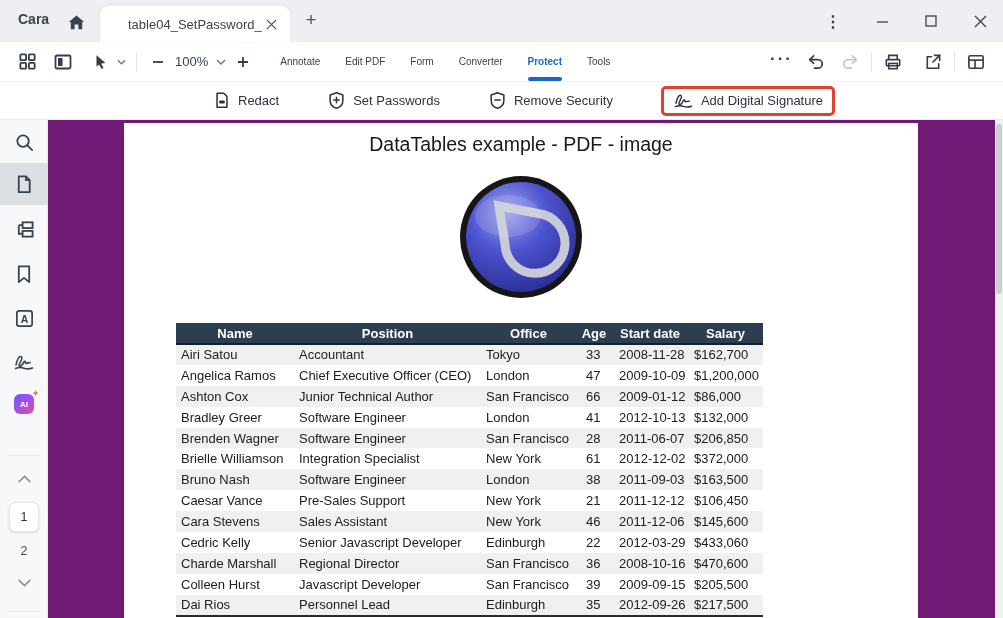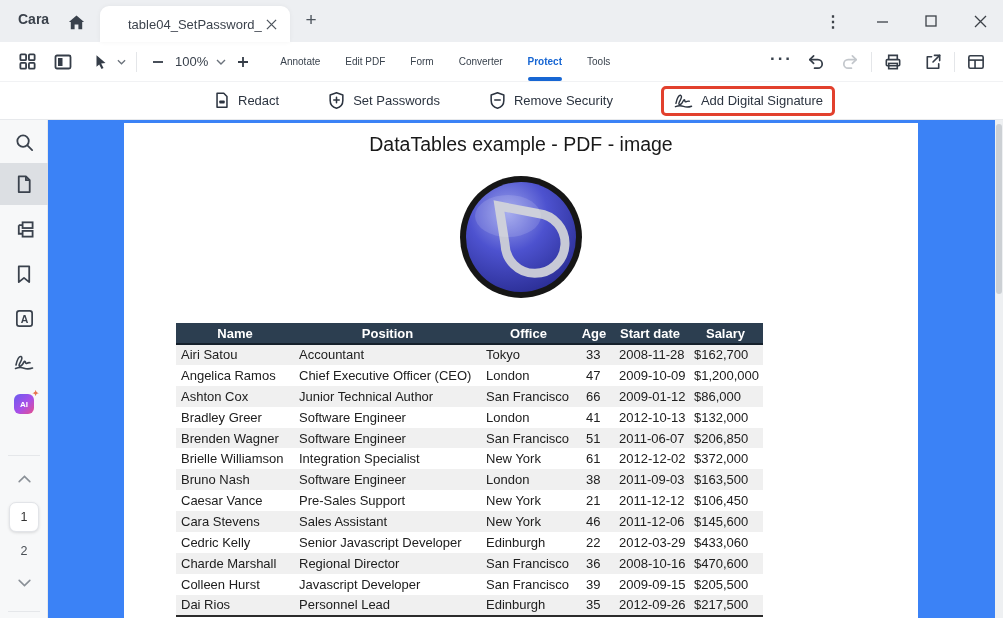--- a/index.html
+++ b/index.html
@@ -48,21 +48,21 @@
   .ai-badge { position:relative; width:20px; height:20px; border-radius:6px;
     background:linear-gradient(135deg,#6a5cf0 0%,#a94fe8 55%,#e84f8a 100%);
     color:#fff; font-size:8px; font-weight:700; display:flex; align-items:center; justify-content:center; }
   .ai-badge::after { content:"✦"; position:absolute; top:-5px; right:-5px; font-size:8px; color:#e8734f; }
   .side-div { position:absolute; left:8px; width:32px; height:1px; background:#e5e7ea; }
   .pg-chevron { position:absolute; left:0; width:48px; height:20px; display:flex; align-items:center; justify-content:center; color:#8a9097; }
   .pg-current { position:absolute; left:9px; width:30px; height:30px; background:#fff; border:1px solid #e2e4e8; border-radius:7px;
     box-shadow:0 1px 3px rgba(0,0,0,.12); display:flex; align-items:center; justify-content:center; font-size:12.5px; color:#333; }
   .pg-num { position:absolute; left:0; width:48px; height:20px; display:flex; align-items:center; justify-content:center; font-size:12.5px; color:#4a4f56; }
 
-  .content { position:relative; flex:1; background:#3b82f6; overflow:hidden; }
+  .content { position:relative; flex:1; background:#701a75; overflow:hidden; }
   .pdf-page { position:absolute; left:76px; top:3px; width:794px; height:601px; background:#fff; }
   .scrollbar { position:absolute; right:0; top:0; width:8px; height:100%; background:#eef0f2; }
   .scroll-thumb { position:absolute; top:4px; left:1px; width:6px; height:170px; background:#ccd0d4; border-radius:3px; }
 
   
   .pdf-title { position:absolute; top:10px; left:0; width:100%; text-align:center;
     font-size:19.5px; font-weight:500; color:#191919; }
   .logo-wrap { position:absolute; top:51px; left:50%; transform:translateX(-50%); width:126px; height:126px; }
 
   .data-table { position:absolute; left:52px; top:200px; width:587px; border-collapse:collapse; table-layout:fixed;
@@ -403,21 +403,21 @@
               <td>Software Engineer</td>
               <td>London</td>
               <td>41</td>
               <td>2012-10-13</td>
               <td>$132,000</td>
             </tr>
             <tr>
               <td>Brenden Wagner</td>
               <td>Software Engineer</td>
               <td>San Francisco</td>
-              <td>51</td>
+              <td>28</td>
               <td>2011-06-07</td>
               <td>$206,850</td>
             </tr>
             <tr>
               <td>Brielle Williamson</td>
               <td>Integration Specialist</td>
               <td>New York</td>
               <td>61</td>
               <td>2012-12-02</td>
               <td>$372,000</td>

